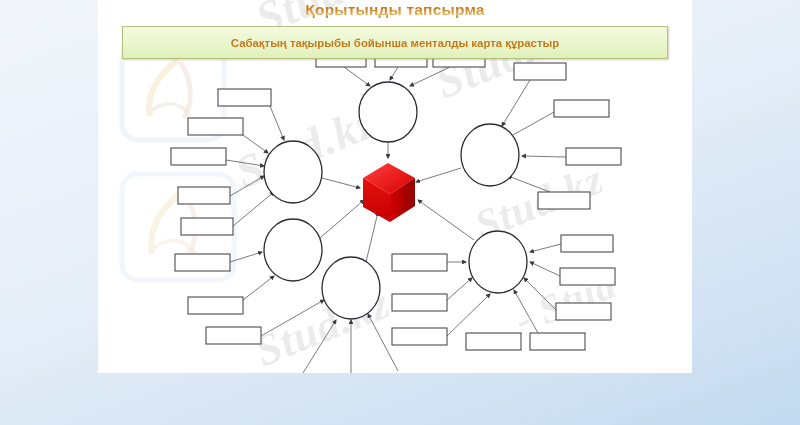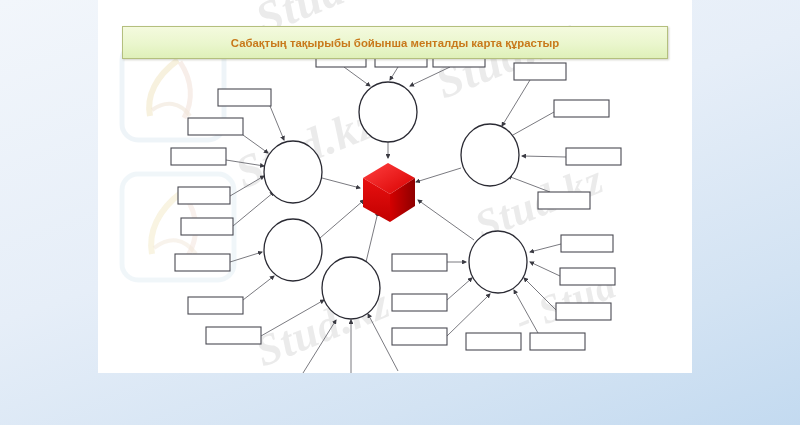--- a/index.html
+++ b/index.html
@@ -137,20 +137,21 @@
       <path d="M38 80 C54 68 68 70 80 86" fill="none" stroke="#e6d2b8" stroke-width="4" opacity="0.55"></path>
     </svg>
 
     <div class="wm" style="left:150px; top:-4px; font-size:46px;">Stud.kz</div>
     <div class="wm" style="left:330px; top:60px; font-size:46px;">Stud.kz</div>
     <div class="wm" style="left:130px; top:150px; font-size:46px;">Stud.kz</div>
     <div class="wm" style="left:370px; top:205px; font-size:42px;">Stud.kz</div>
     <div class="wm" style="left:150px; top:330px; font-size:44px;">Stud.kz</div>
     <div class="wm" style="left:410px; top:300px; font-size:40px;">- Stud</div>
 
+    <div id="title">Қорытынды тапсырма</div>
 
     <div id="subtitle-box">
       <span id="subtitle-text">Сабақтың тақырыбы бойынша менталды карта құрастыр</span>
     </div>
 
     <svg id="diagram" viewBox="0 0 594 373">
       <defs>
         <marker id="arrow" viewBox="0 0 10 10" refX="8" refY="5" markerWidth="5.5" markerHeight="5.5" orient="auto-start-reverse">
           <path d="M 0 0 L 10 5 L 0 10 z" fill="#3a3a42"></path>
         </marker>

